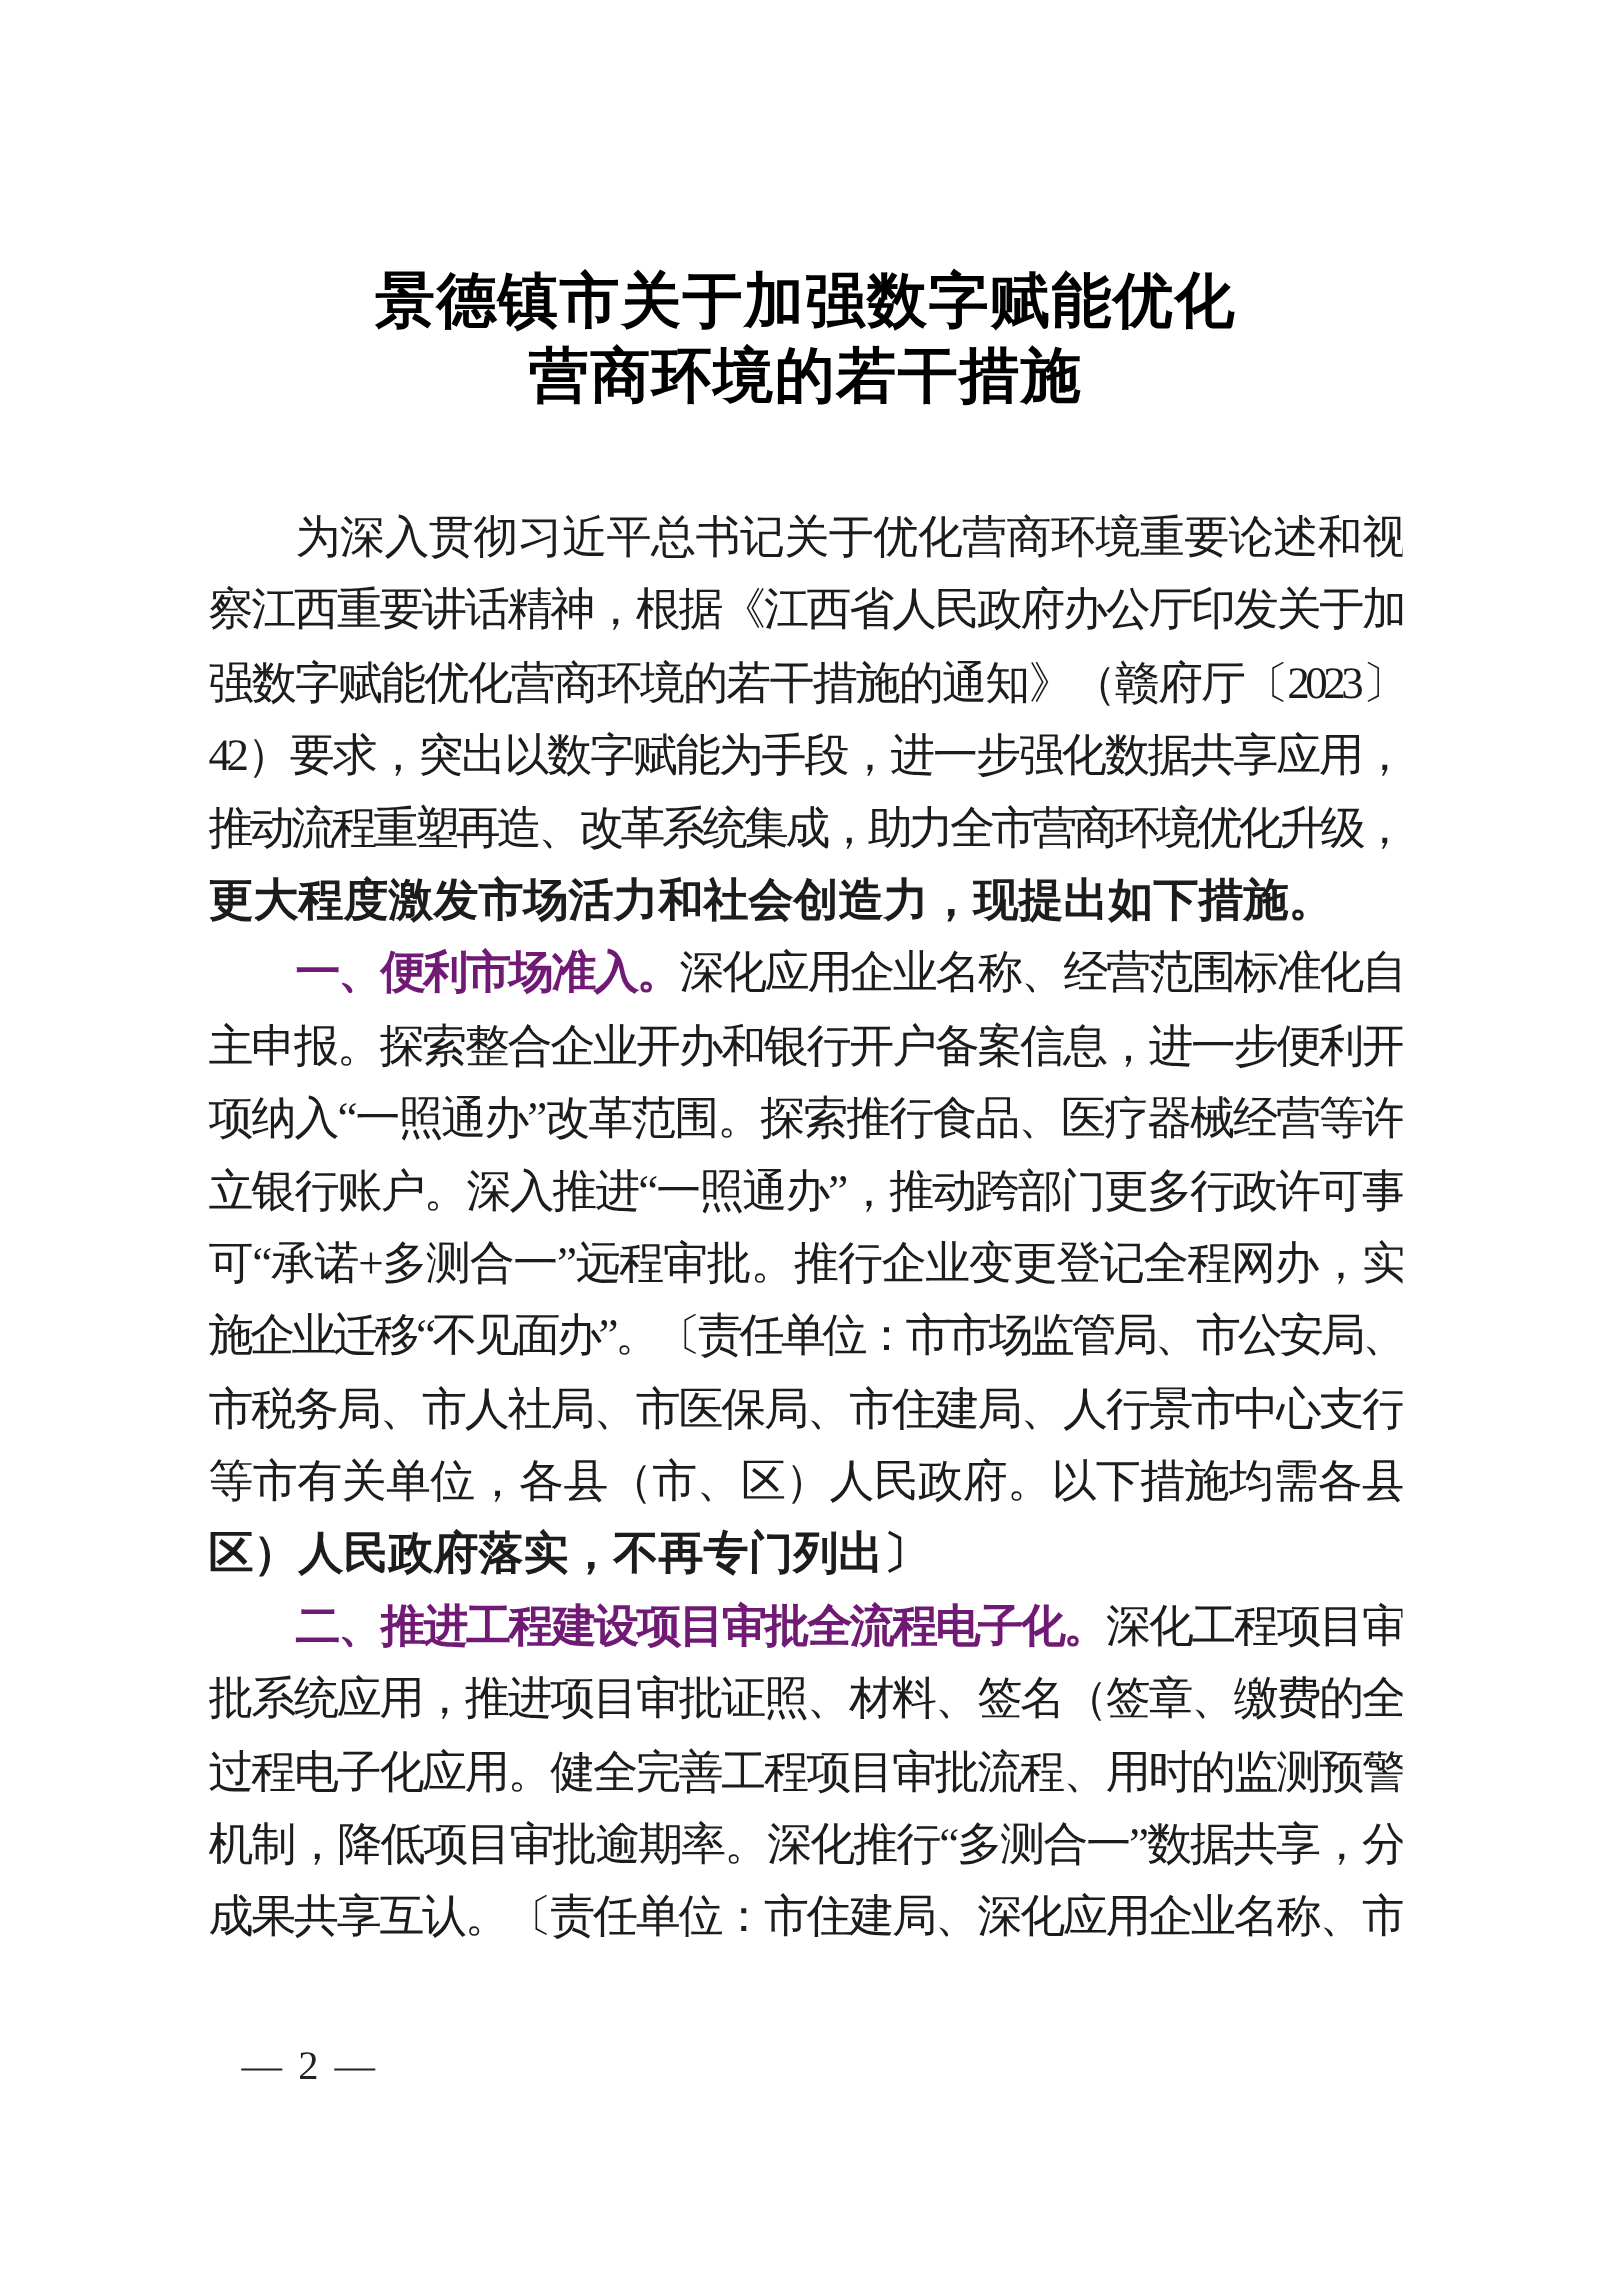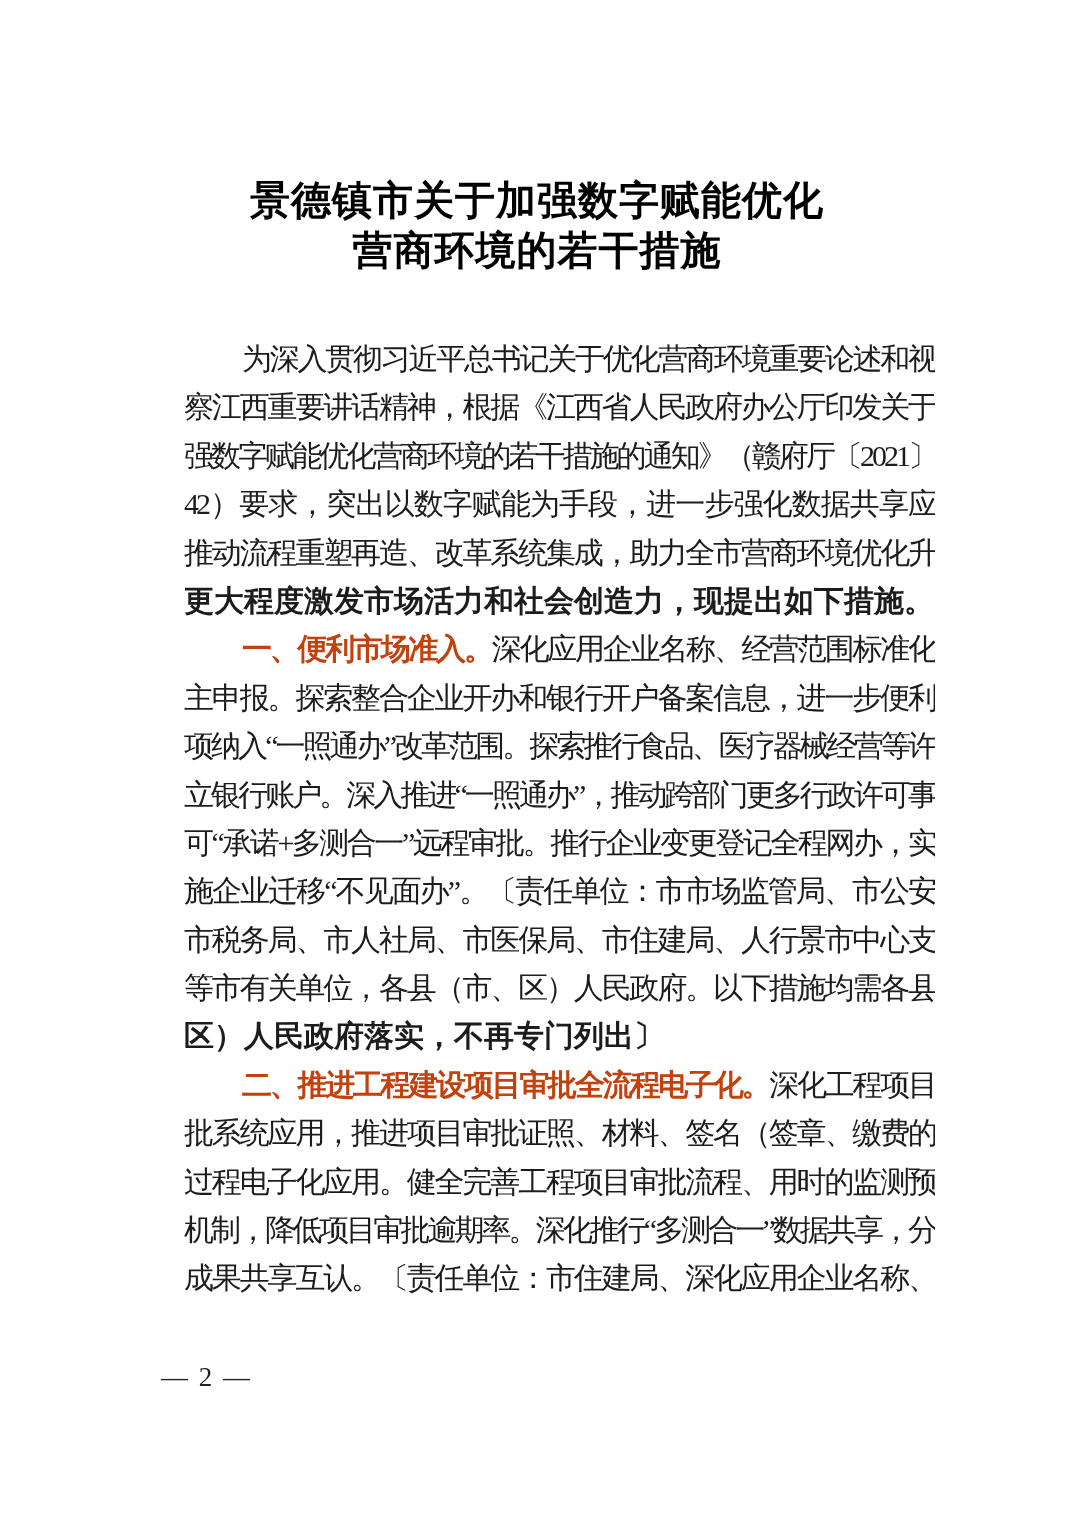--- a/index.html
+++ b/index.html
@@ -33,31 +33,30 @@
     color: #1c1c1c;
   }
   .line {
     height: 48.4px;
     line-height: 48.4px;
     text-align: justify;
     text-align-last: justify;
     text-justify: inter-character;
     letter-spacing: -3px;
     overflow: hidden;
-    margin-left: 45px;
   }
   .line.indent { text-indent: 58px; }
   .line.end {
     text-align-last: left;
     letter-spacing: 0;
     font-weight: bold;
   }
   .lead {
     font-weight: 700;
-    color: #c2410c;
+    color: #701a75;
     font-family: Liberation Sans, sans-serif;
   }
   .page-footer {
     position: absolute;
     top: 1362px;
     left: 161px;
     font-size: 27px;
     line-height: 30px;
     color: #222222;
     letter-spacing: 2px;
@@ -70,21 +69,21 @@
 
   <header class="doc-title">
     <div class="title-line">景德镇市关于加强数字赋能优化</div>
     <div class="title-line">营商环境的若干措施</div>
   </header>
 
   <main class="body-text">
 
   <div class="line indent"><span class="run">为深入贯彻习近平总书记关于优化营商环境重要论述和视</span></div>
       <div class="line"><span class="run">察江西重要讲话精神，根据《江西省人民政府办公厅印发关于加</span></div>
-      <div class="line"><span class="run">强数字赋能优化营商环境的若干措施的通知》（赣府厅〔2021〕</span></div>
+      <div class="line"><span class="run">强数字赋能优化营商环境的若干措施的通知》（赣府厅〔2023〕</span></div>
       <div class="line"><span class="run">42）要求，突出以数字赋能为手段，进一步强化数据共享应用，</span></div>
       <div class="line"><span class="run">推动流程重塑再造、改革系统集成，助力全市营商环境优化升级，</span></div>
       <div class="line end"><span class="run">更大程度激发市场活力和社会创造力，现提出如下措施。</span></div>
       <div class="line indent"><span class="lead">一、便利市场准入。</span><span class="run">深化应用企业名称、经营范围标准化自</span></div>
       <div class="line"><span class="run">主申报。探索整合企业开办和银行开户备案信息，进一步便利开</span></div>
       <div class="line"><span class="run">项纳入“一照通办”改革范围。探索推行食品、医疗器械经营等许</span></div>
       <div class="line"><span class="run">立银行账户。深入推进“一照通办”，推动跨部门更多行政许可事</span></div>
       <div class="line"><span class="run">可“承诺+多测合一”远程审批。推行企业变更登记全程网办，实</span></div>
       <div class="line"><span class="run">施企业迁移“不见面办”。〔责任单位：市市场监管局、市公安局、</span></div>
       <div class="line"><span class="run">市税务局、市人社局、市医保局、市住建局、人行景市中心支行</span></div>

